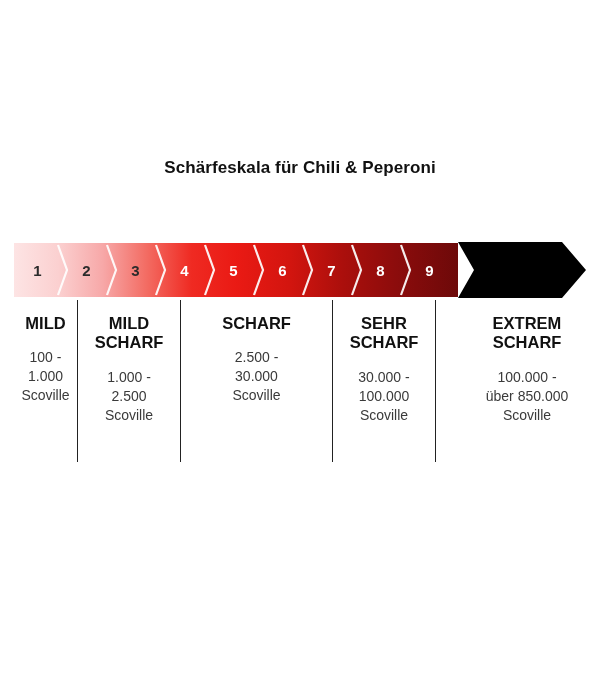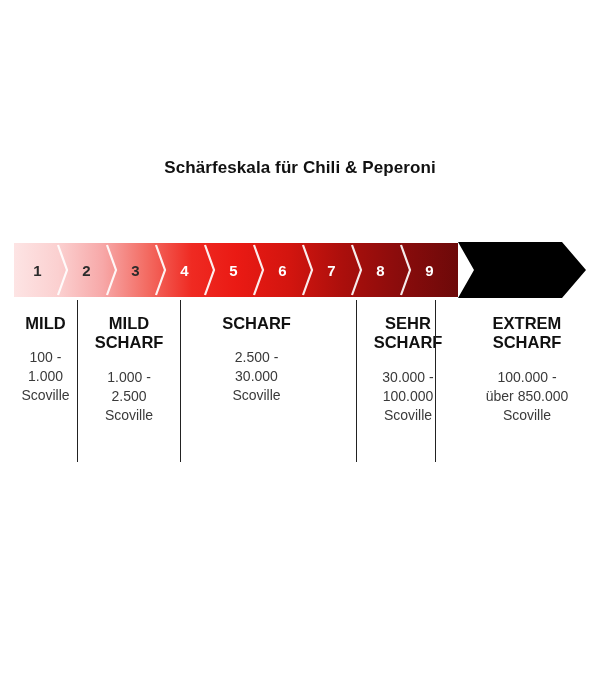--- a/index.html
+++ b/index.html
@@ -227,21 +227,21 @@
 Scoville</div>
     </div>
 
     <div class="col rule" style="left:166px;width:152px;">
       <div class="cat"><span>SCHARF</span></div>
       <div class="scov" style="white-space:pre-line;">2.500 -
 30.000
 Scoville</div>
     </div>
 
-    <div class="col rule" style="left:318px;width:103px;margin-left:24px;">
+    <div class="col rule" style="left:318px;width:103px;">
       <div class="cat"><span>SEHR</span><br><span>SCHARF</span></div>
       <div class="scov" style="white-space:pre-line;">30.000 -
 100.000
 Scoville</div>
     </div>
 
     <div class="col rule" style="left:421px;width:151px;padding-left:32px;">
       <div class="cat"><span>EXTREM</span><br><span>SCHARF</span></div>
       <div class="scov" style="white-space:pre-line;">100.000 -
 über 850.000

